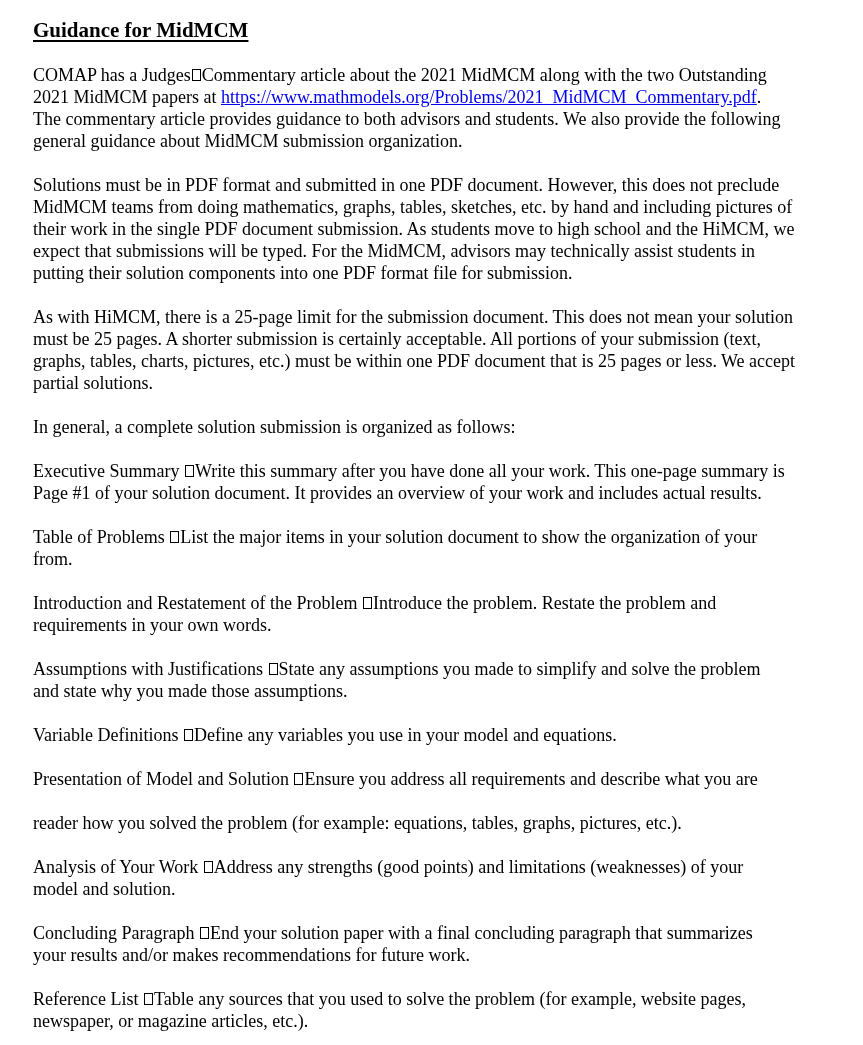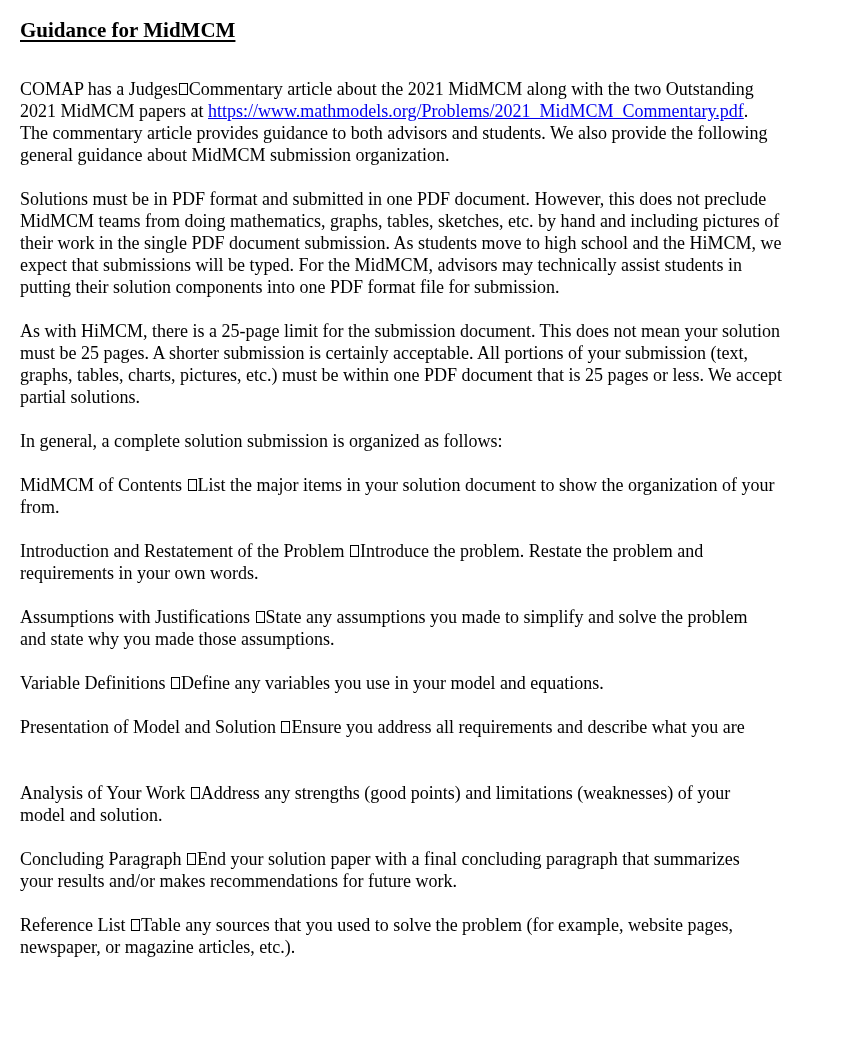--- a/index.html
+++ b/index.html
@@ -8,39 +8,39 @@
     background: #ffffff;
   }
   body {
     width: 863px;
     height: 1045px;
     overflow: hidden;
     font-family: "Liberation Serif", "DejaVu Serif", serif;
     color: #000000;
   }
   .page {
-    padding: 18px 8px 0 20px;
+    padding: 18px 8px 0 33px;
   }
   .doc-title {
     font-weight: bold;
     font-size: 21px;
     line-height: 24px;
     text-decoration: underline;
     text-decoration-thickness: 2px;
     text-underline-offset: 3px;
     white-space: nowrap;
   }
   .doc-body .para {
     margin: 22px 0 0 0;
     font-size: 18px;
     line-height: 22px;
     white-space: nowrap;
   }
   .doc-body .para:first-child {
-    margin-top: 36px;
+    margin-top: 22px;
   }
   .para b {
     font-weight: normal;
   }
   .doclink {
     color: #0000ee;
     cursor: pointer;
   }
   .tofu {
     display: inline-block;
@@ -57,22 +57,23 @@
 
 <div class="page">
   <div>
     <span class="doc-title">Guidance for MidMCM</span>
   </div>
   <div class="doc-body">
       <p class="para"><span>COMAP has a Judges</span><span class="tofu"></span><span>Commentary article about the 2021 MidMCM along with the two Outstanding</span><br><span>2021 MidMCM papers at </span><a class="doclink" href="#" style="color: rgb(0, 0, 238);">https://www.mathmodels.org/Problems/2021_MidMCM_Commentary.pdf</a><span>.</span><br><span>The commentary article provides guidance to both advisors and students. We also provide the following</span><br><span>general guidance about MidMCM submission organization.</span></p>
       <p class="para"><span>Solutions must be in PDF format and submitted in one PDF document. However, this does not preclude</span><br><span>MidMCM teams from doing mathematics, graphs, tables, sketches, etc. by hand and including pictures of</span><br><span>their work in the single PDF document submission. As students move to high school and the HiMCM, we</span><br><span>expect that submissions will be typed. For the MidMCM, advisors may technically assist students in</span><br><span>putting their solution components into one PDF format file for submission.</span></p>
       <p class="para"><span>As with HiMCM, there is a 25-page limit for the submission document. This does not mean your solution</span><br><span>must be 25 pages. A shorter submission is certainly acceptable. All portions of your submission (text,</span><br><span>graphs, tables, charts, pictures, etc.) must be within </span><b>one</b><span> PDF document that is 25 pages or less. We accept</span><br><span>partial solutions.</span></p>
       <p class="para"><span>In general, a complete solution submission is organized as follows:</span></p>
-      <p class="para"><b>MidMCM of Contents </b><span class="tofu"></span><span>List the major items in your solution document to show the organization of your</span><br><span>from.</span></p>
+      <p class="para"><b>Executive Summary </b><span class="tofu"></span><span>Write this summary after you have done all your work. This one-page summary is</span><br><span>Page #1 of your solution document. It provides an overview of your work and includes actual results.</span></p>
+      <p class="para"><b>Table of Problems </b><span class="tofu"></span><span>List the major items in your solution document to show the organization of your</span><br><span>from.</span></p>
       <p class="para"><b>Introduction and Restatement of the Problem </b><span class="tofu"></span><span>Introduce the problem. Restate the problem and</span><br><span>requirements in your own words.</span></p>
       <p class="para"><b>Assumptions with Justifications </b><span class="tofu"></span><span>State any assumptions you made to simplify and solve the problem</span><br><span>and state why you made those assumptions.</span></p>
       <p class="para"><b>Variable Definitions </b><span class="tofu"></span><span>Define any variables you use in your model and equations.</span></p>
-      <p class="para"><b>Presentation of Model and Solution </b><span class="tofu"></span><span>Ensure you address all requirements and describe what you are</span><br><br></p>
+      <p class="para"><b>Presentation of Model and Solution </b><span class="tofu"></span><span>Ensure you address all requirements and describe what you are</span><br><br><span>reader how you solved the problem (for example: equations, tables, graphs, pictures, etc.).</span></p>
       <p class="para"><b>Analysis of Your Work </b><span class="tofu"></span><span>Address any strengths (good points) and limitations (weaknesses) of your</span><br><span>model and solution.</span></p>
       <p class="para"><b>Concluding Paragraph </b><span class="tofu"></span><span>End your solution paper with a final concluding paragraph that summarizes</span><br><span>your results and/or makes recommendations for future work.</span></p>
       <p class="para"><b>Reference List </b><span class="tofu"></span><span>Table any sources that you used to solve the problem (for example, website pages,</span><br><span>newspaper, or magazine articles, etc.).</span></p>
     </div>
 </div>
 
 </body></html>

